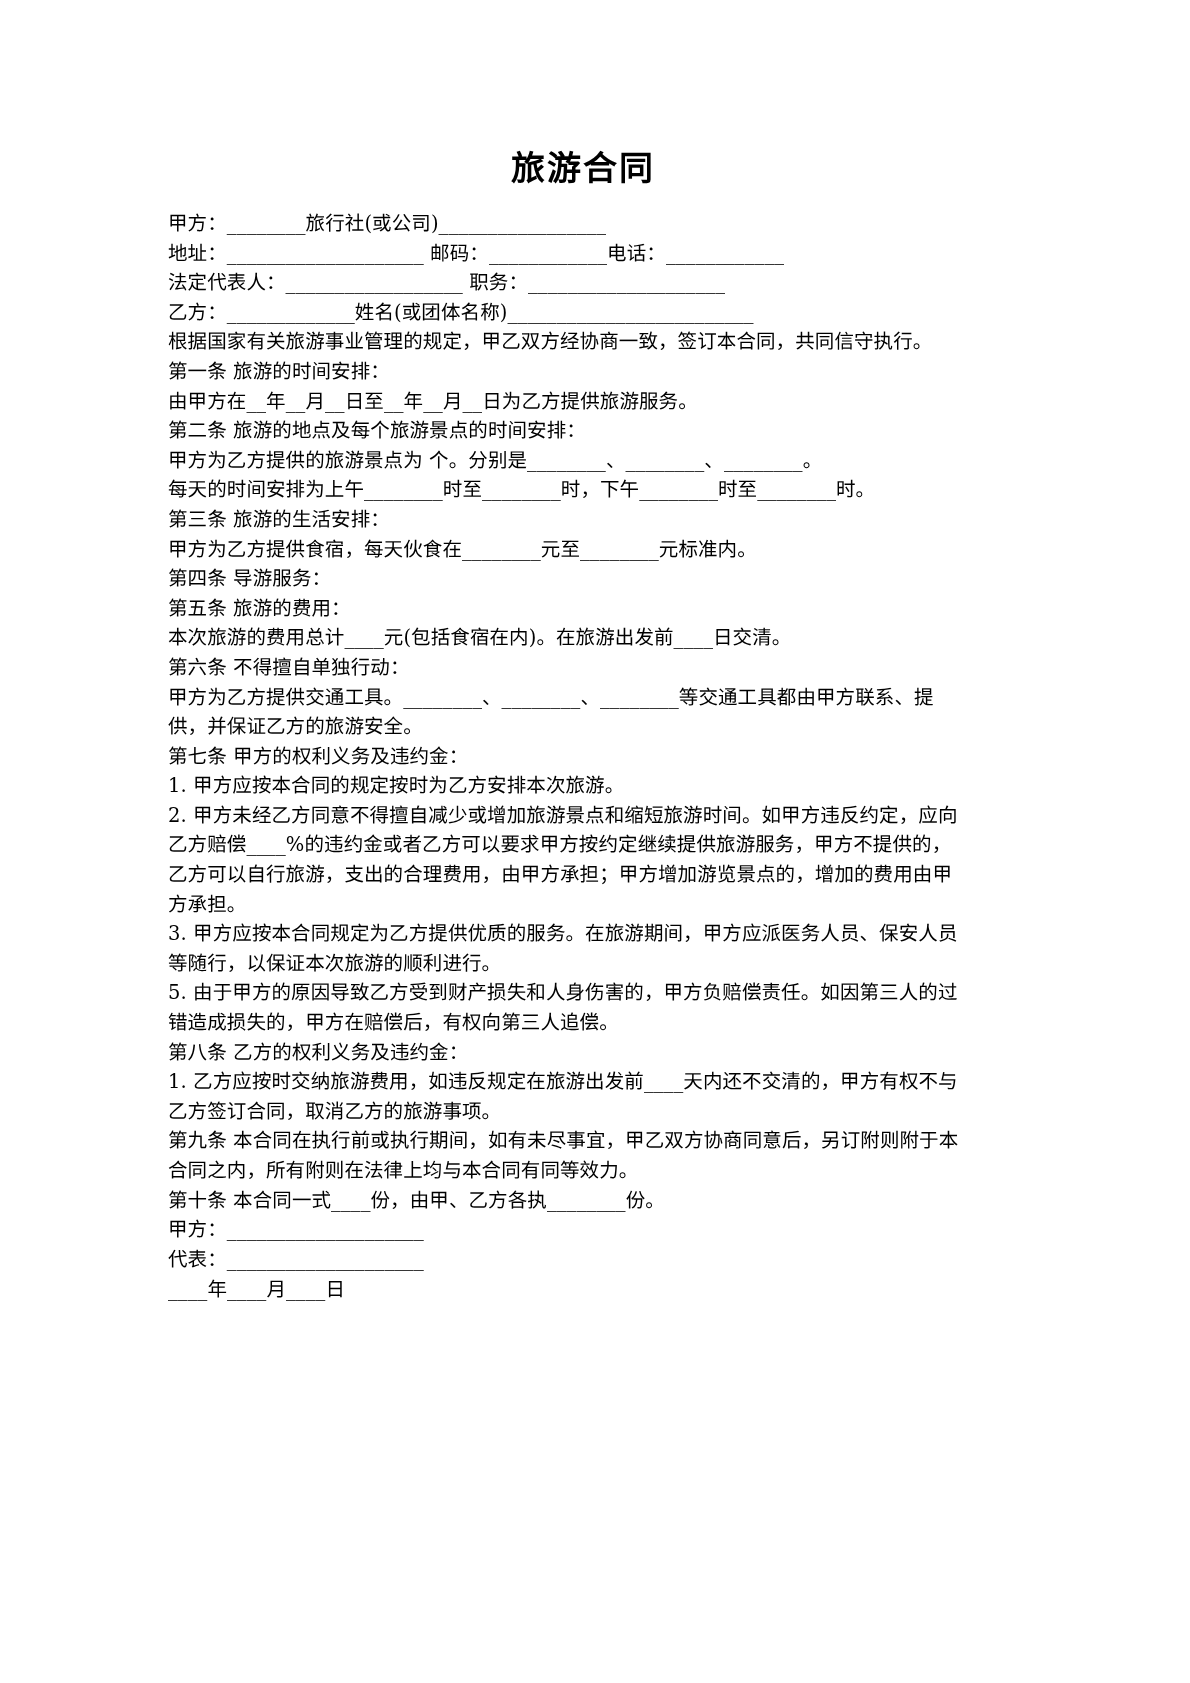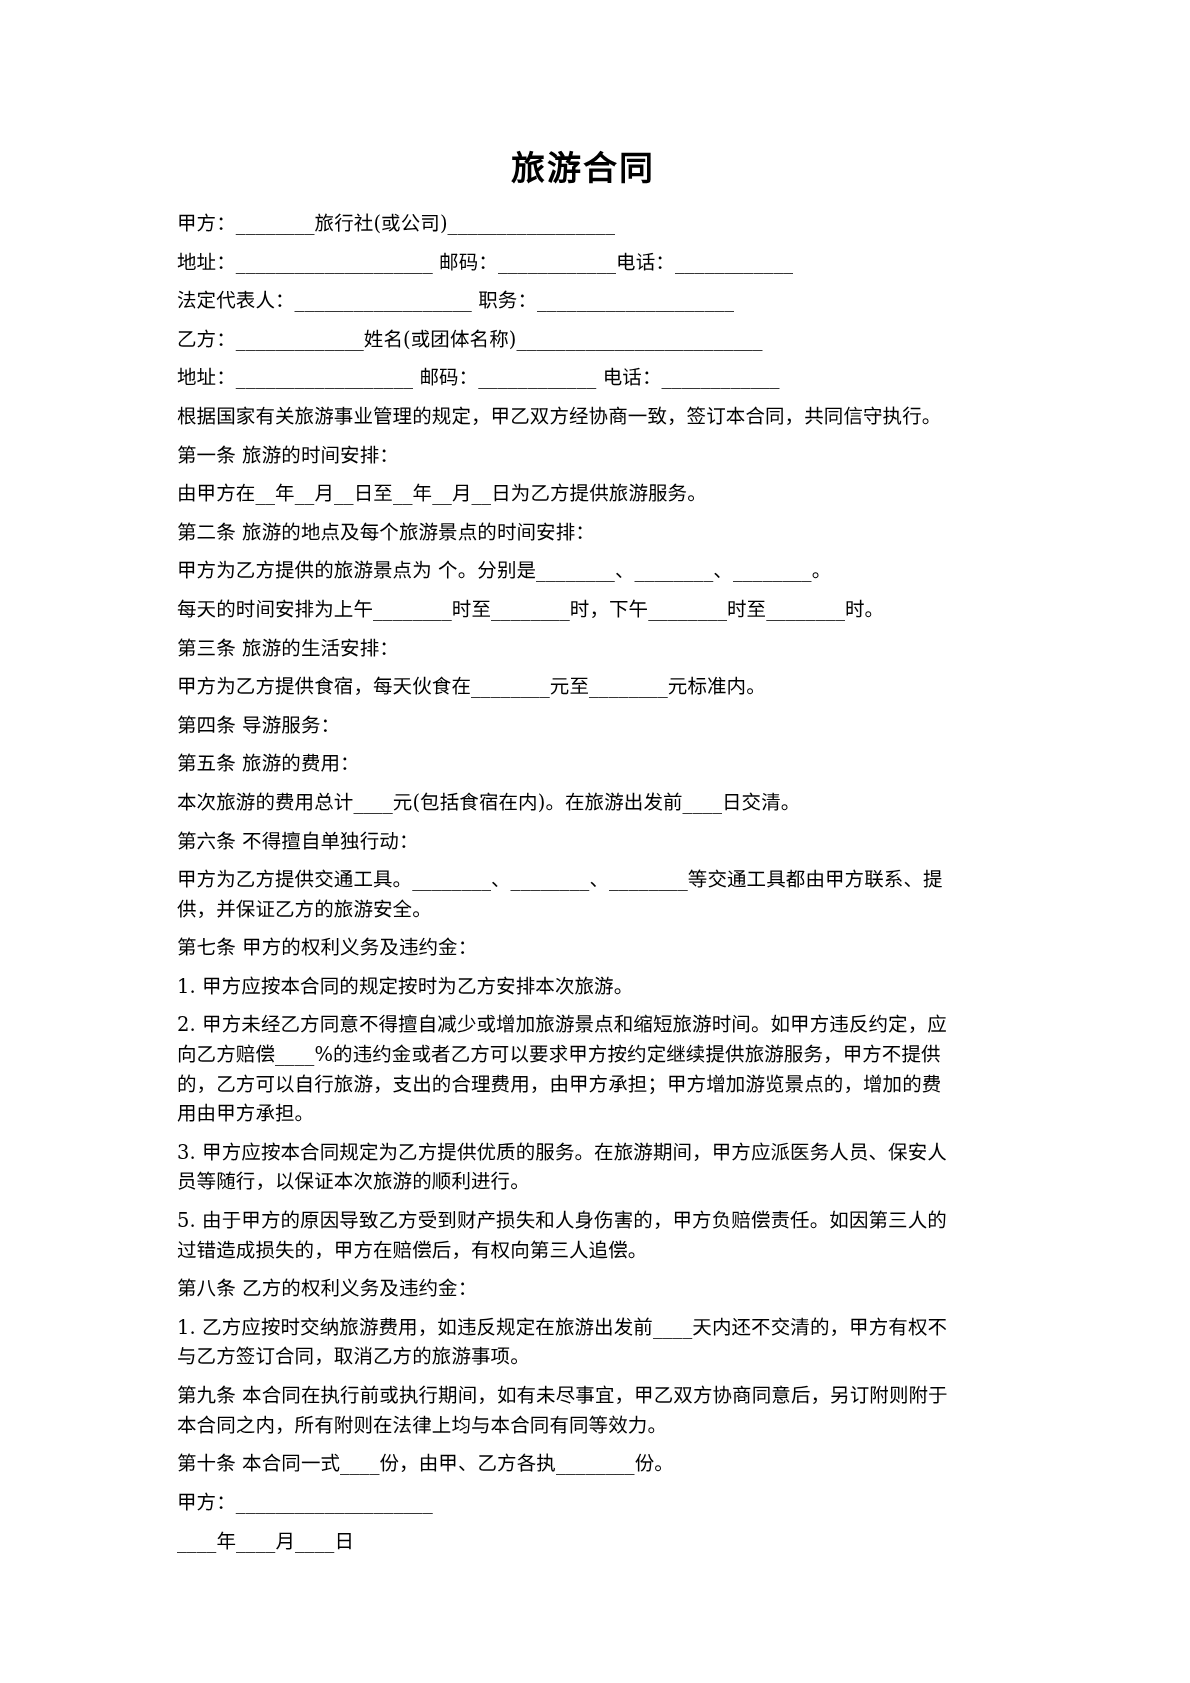--- a/index.html
+++ b/index.html
@@ -39,39 +39,38 @@
     letter-spacing: 2px;
     margin: 0 0 18px 0;
     padding-left: 30px;
   }
   .line {
     font-size: 19.5px;
     line-height: 29.6px;
     letter-spacing: 0.1px;
     white-space: pre-wrap;
     word-break: break-all;
-    margin: 9px;
+    margin: 0;
   }
   .sig-block .line {
     line-height: 30px;
   }
 </style>
 </head>
 <body>
 
 <div class="page">
   <div class="doc-body">
 
     <h1 class="doc-title">旅游合同</h1>
 
     <p class="line">甲方：________旅行社(或公司)_________________</p>
     <p class="line">地址：____________________ 邮码：____________电话：____________</p>
     <p class="line">法定代表人：__________________ 职务：____________________</p>
     <p class="line">乙方：_____________姓名(或团体名称)_________________________</p>
-    <p class="line">地址：__________________ 邮码：____________ 电话：____________</p>
 
     <p class="line">根据国家有关旅游事业管理的规定，甲乙双方经协商一致，签订本合同，共同信守执行。</p>
 
     <p class="line">第一条 旅游的时间安排：</p>
     <p class="line">由甲方在__年__月__日至__年__月__日为乙方提供旅游服务。</p>
 
     <p class="line">第二条 旅游的地点及每个旅游景点的时间安排：</p>
     <p class="line">甲方为乙方提供的旅游景点为 个。分别是________、________、________。</p>
     <p class="line">每天的时间安排为上午________时至________时，下午________时至________时。</p>
 
@@ -94,17 +93,18 @@
 
     <p class="line">第八条 乙方的权利义务及违约金：</p>
     <p class="line">1. 乙方应按时交纳旅游费用，如违反规定在旅游出发前____天内还不交清的，甲方有权不与乙方签订合同，取消乙方的旅游事项。</p>
 
     <p class="line">第九条 本合同在执行前或执行期间，如有未尽事宜，甲乙双方协商同意后，另订附则附于本合同之内，所有附则在法律上均与本合同有同等效力。</p>
 
     <p class="line">第十条 本合同一式____份，由甲、乙方各执________份。</p>
 
     <div class="sig-block">
       <p class="line">甲方：____________________</p>
+      <p class="line">代表：____________________</p>
       <p class="line">____年____月____日</p>
     </div>
 
   </div>
 </div>
 
 </body></html>

